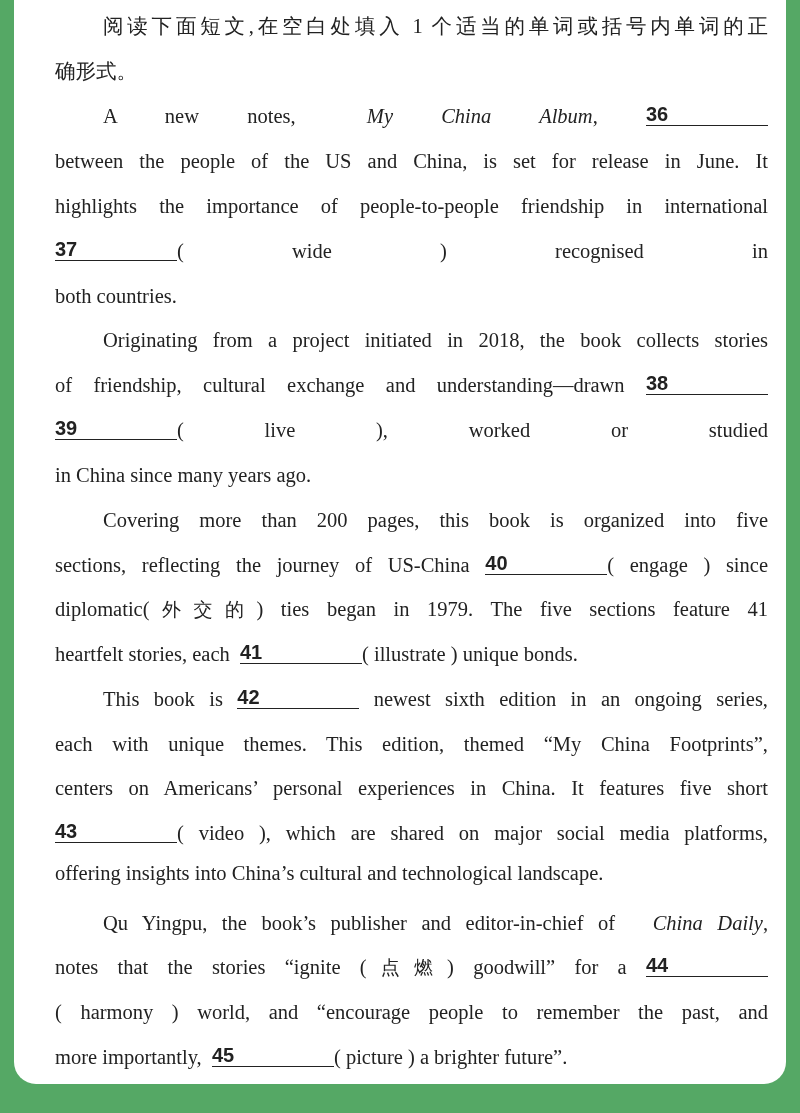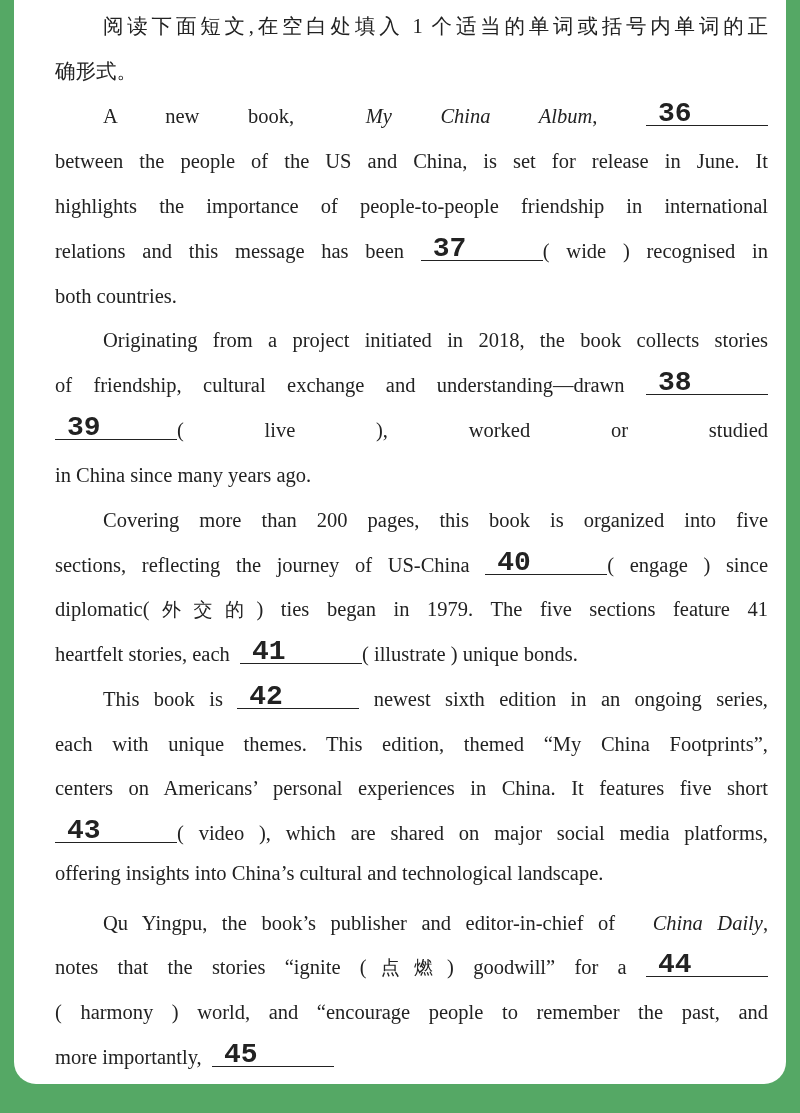--- a/index.html
+++ b/index.html
@@ -6,42 +6,41 @@
   body { width:800px; height:1113px; background:#55a865; position:relative; overflow:hidden;
          font-family:"Liberation Serif","DejaVu Serif",serif; color:#222; }
   .card { position:absolute; left:14px; top:0; width:772px; height:1084px; background:#fff;
           border-radius:0 0 22px 22px; }
   .line { position:absolute; left:55px; width:713px; font-size:20.5px; line-height:30px; height:30px;
           white-space:nowrap; text-align:justify; text-align-last:justify; }
   .line.noj { text-align:left; text-align-last:left; }
   .indent { left:103px; width:665px; }
   .blank { display:inline-block; position:relative; border-bottom:1.5px solid #222; height:24px;
            vertical-align:-3px; text-align:left; text-align-last:left; }
-  .blank .num { font-family:Liberation Mono, monospace; font-weight:bold; font-size:28px;
-                position:absolute; left:12px; top:-2px; }
+  .blank .num { font-family:Liberation Sans, sans-serif; font-weight:bold; font-size:20px;
+                position:absolute; left:0; top:-2px; }
   .w122 { width:122px; }
   i { font-style:italic;margin-left:23px; }
   .cn { font-family:"DejaVu Sans",sans-serif; font-size:19px; }
 </style>
 </head>
 <body>
 
 <div class="card"></div>
 
 <div class="line indent" style="top:11px">阅读下面短文,在空白处填入 1 个适当的单词或括号内单词的正</div>
 <div class="line noj" style="top:56px">确形式。</div>
 
 <div class="line indent" style="top:101px">
-  <span>A new book,</span> <i>My China Album</i><span>,</span>
+  <span>A new notes,</span> <i>My China Album</i><span>,</span>
   <span class="blank w122"><span class="num">36</span></span>
 </div>
 <div class="line" style="top:146px">between the people of the US and China, is set for release in June. It</div>
 <div class="line" style="top:191px">highlights the importance of people-to-people friendship in international</div>
 <div class="line" style="top:236px">
-  <span>relations and this message has been</span>
   <span class="blank w122"><span class="num">37</span></span><span>( wide )  recognised in</span>
 </div>
 <div class="line noj" style="top:281px">both countries.</div>
 
 <div class="line indent" style="top:325px">Originating from a project initiated in 2018, the book collects stories</div>
 <div class="line" style="top:370px">
   <span>of friendship,  cultural exchange and understanding—drawn</span>
   <span class="blank w122"><span class="num">38</span></span>
 </div>
 <div class="line" style="top:415px">
@@ -77,14 +76,14 @@
 <div class="line indent" style="top:908px">
   <span>Qu Yingpu, the book’s publisher and editor-in-chief of</span> <i>China Daily</i><span>,</span>
 </div>
 <div class="line" style="top:952px">
   <span>notes that the stories “ignite (</span><span class="cn">点燃</span><span>)  goodwill”  for  a</span>
   <span class="blank w122"><span class="num">44</span></span>
 </div>
 <div class="line" style="top:997px">( harmony )  world,  and “encourage people to remember the past,  and</div>
 <div class="line noj" style="top:1042px">
   <span>more importantly,</span>&nbsp;
-  <span class="blank w122"><span class="num">45</span></span>
+  <span class="blank w122"><span class="num">45</span></span><span>( picture )  a brighter future”.</span>
 </div>
 
 </body></html>

